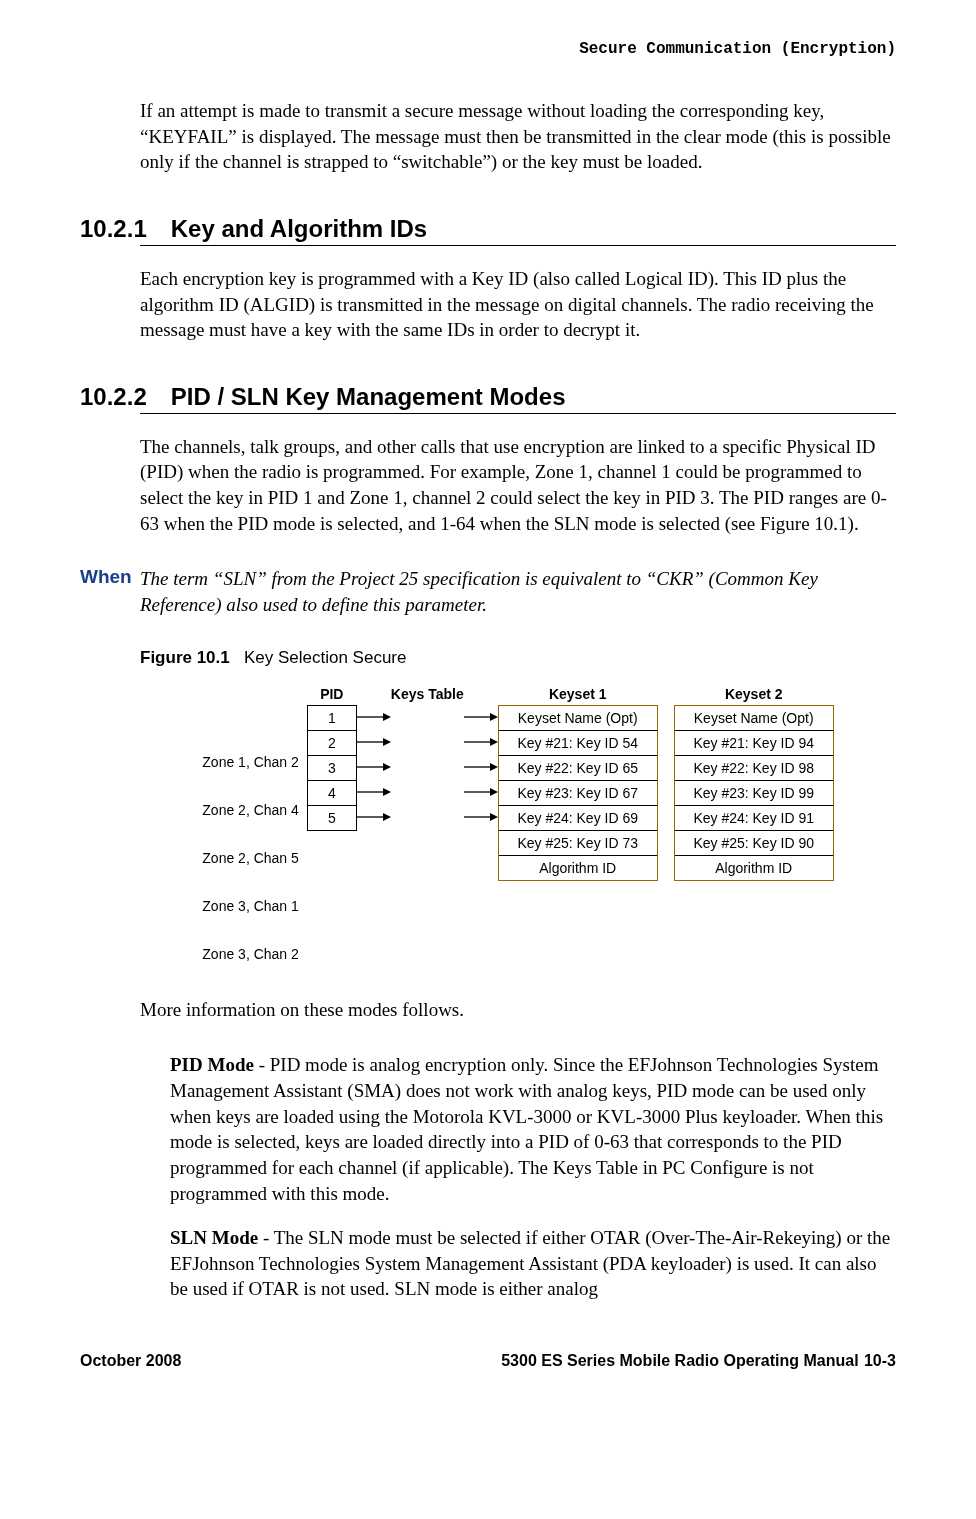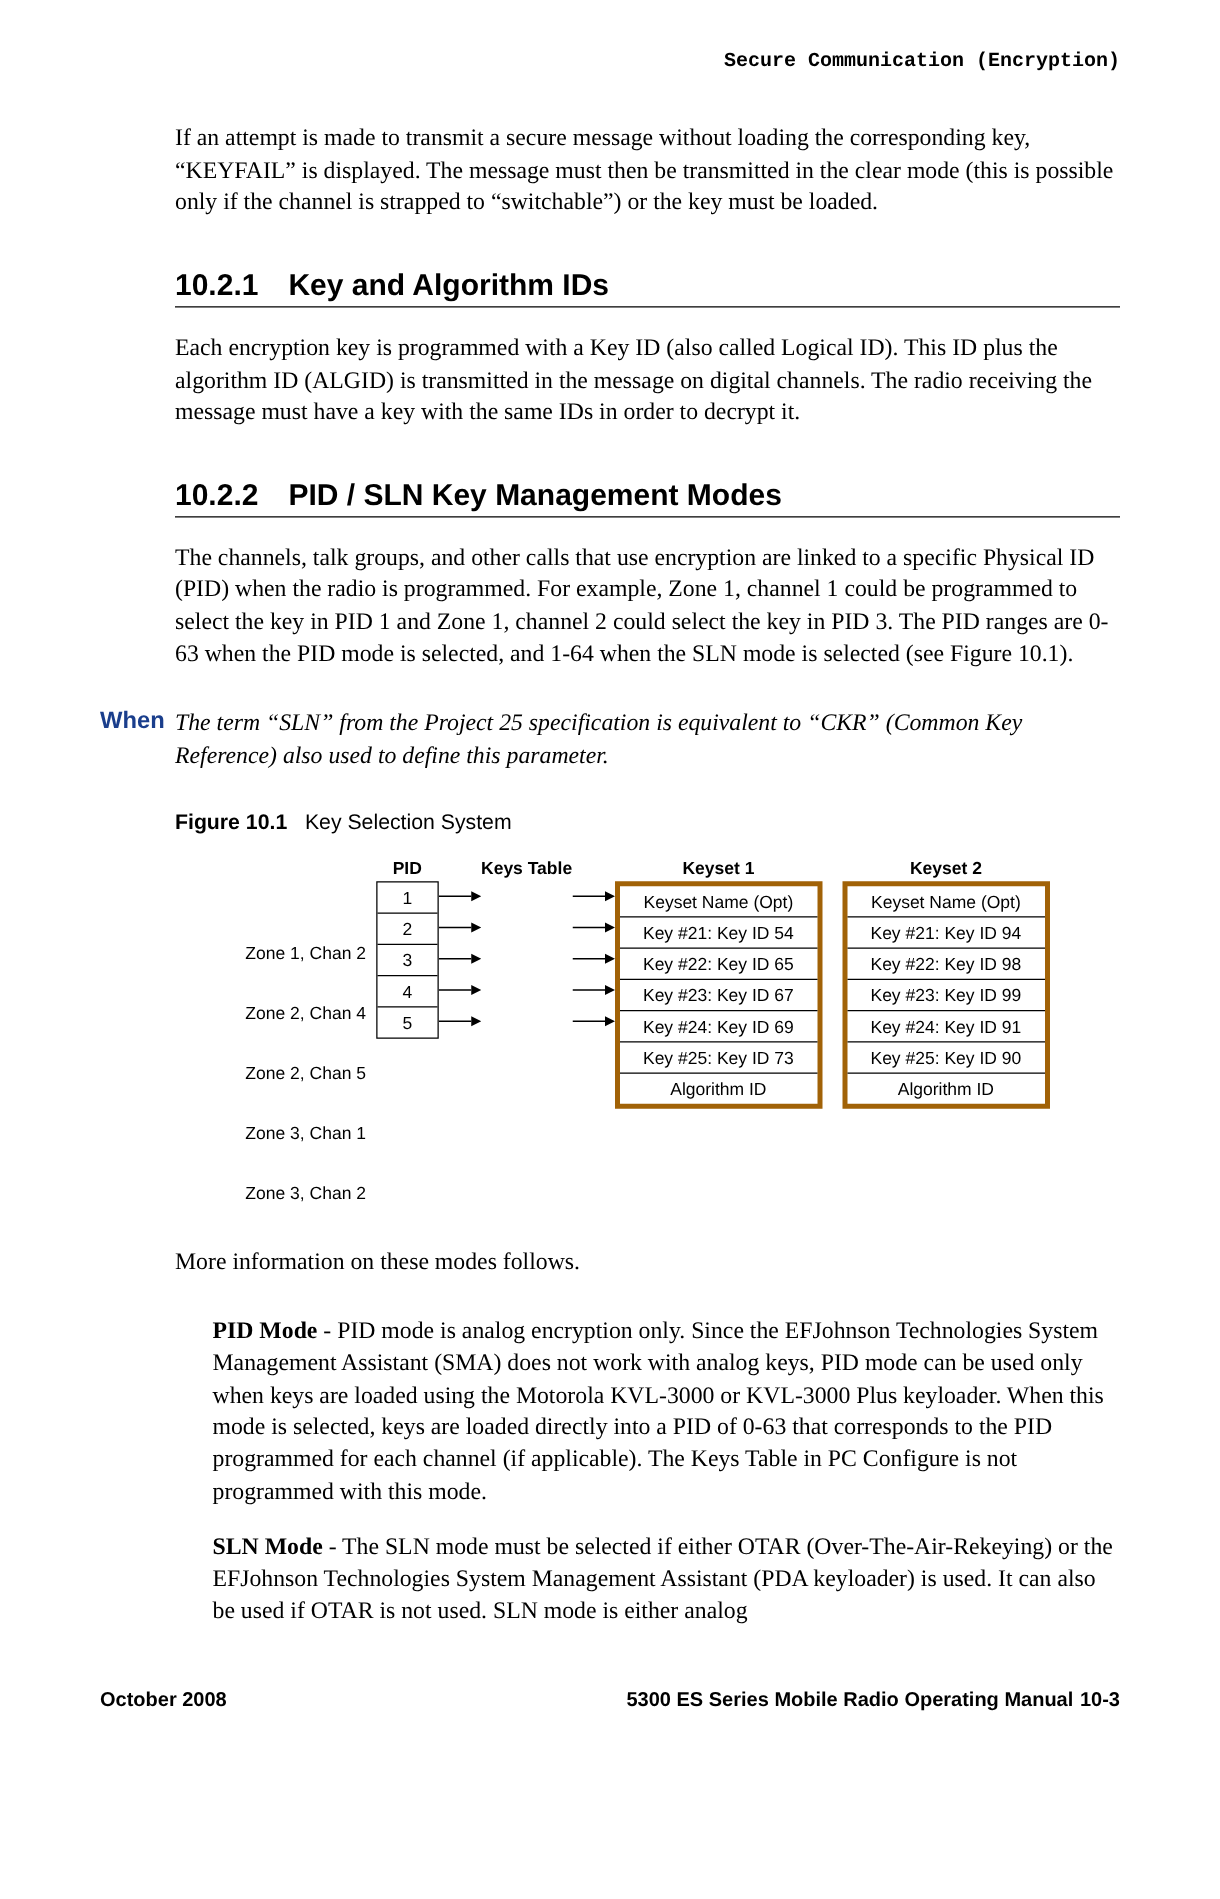--- a/index.html
+++ b/index.html
@@ -21,21 +21,20 @@
   }
   .body-para {
     margin-left: 60px;
     line-height: 1.35;
     margin-bottom: 30px;
   }
   .section-heading {
     font-family: Arial, Helvetica, sans-serif;
     font-weight: bold;
     font-size: 24px;
-    margin-left: 60px;
     margin-top: 40px;
     margin-bottom: 2px;
   }
   .heading-rule {
     border: none;
     border-top: 1px solid #000;
     margin: 0 0 20px 60px;
   }
   .note-row {
     display: flex;
@@ -81,21 +80,21 @@
   .pid-cell { border-bottom: 1px solid #000; height: 24px; line-height: 24px; width: 48px; text-align: center; }
   .pid-cell:last-child { border-bottom: none; }
   .arrow-col { display: flex; flex-direction: column; justify-content: flex-start; }
   .arrow-col .spacer { height: 22px; }
   .arrow-cell { height: 25px; display: flex; align-items: center; justify-content: center; width: 34px; }
   .keys-col .col-header { height: 22px; white-space: nowrap; }
   .keys-box { border: 1px solid #000; }
   .keys-cell { border-bottom: 1px solid #000; height: 24px; line-height: 24px; width: 90px; text-align: center; }
   .keys-cell:last-child { border-bottom: none; }
   .keyset-col .col-header { height: 22px; }
-  .keyset-box { border: 4px solid #a16207; }
+  .keyset-box { border: 1px solid #a16207; }
   .keyset-cell { border-bottom: 1px solid #000; height: 24px; line-height: 24px; width: 146px; text-align: center; white-space: nowrap; padding: 0 6px; }
   .keyset-cell:last-child { border-bottom: none; }
   .gap { width: 16px; }
   .indent-para {
     margin-left: 90px;
     line-height: 1.35;
     margin-bottom: 14px;
   }
   .footer {
     display: flex;
@@ -121,21 +120,21 @@
 <div class="section-heading">10.2.2 PID / SLN Key Management Modes</div>
 <hr class="heading-rule">
 <p class="body-para">The channels, talk groups, and other calls that use encryption are linked to a specific Physical ID (PID) when the radio is programmed. For example, Zone 1, channel 1 could be programmed to select the key in PID 1 and Zone 1, channel 2 could select the key in PID 3. The PID ranges are 0-63 when the PID mode is selected, and 1-64 when the SLN mode is selected (see Figure 10.1).</p>
 
 <div class="note-row">
   <div class="note-label">When</div>
   <div class="note-text">The term “SLN” from the Project 25 specification is equivalent to “CKR” (Common Key Reference) also used to define this parameter.</div>
 </div>
 
 <div class="figure-title">
-  <b>Figure 10.1</b>&nbsp;&nbsp;&nbsp;<span>Key Selection System</span>
+  <b>Figure 10.1</b>&nbsp;&nbsp;&nbsp;<span>Key Selection Secure</span>
 </div>
 
 <div class="diagram">
 
   <div class="col zone-col">
     <div class="col-header"></div>
     <div class="zone-row">Zone 1, Chan 2</div>
     <div class="zone-row">Zone 2, Chan 4</div>
     <div class="zone-row">Zone 2, Chan 5</div>
     <div class="zone-row">Zone 3, Chan 1</div>

